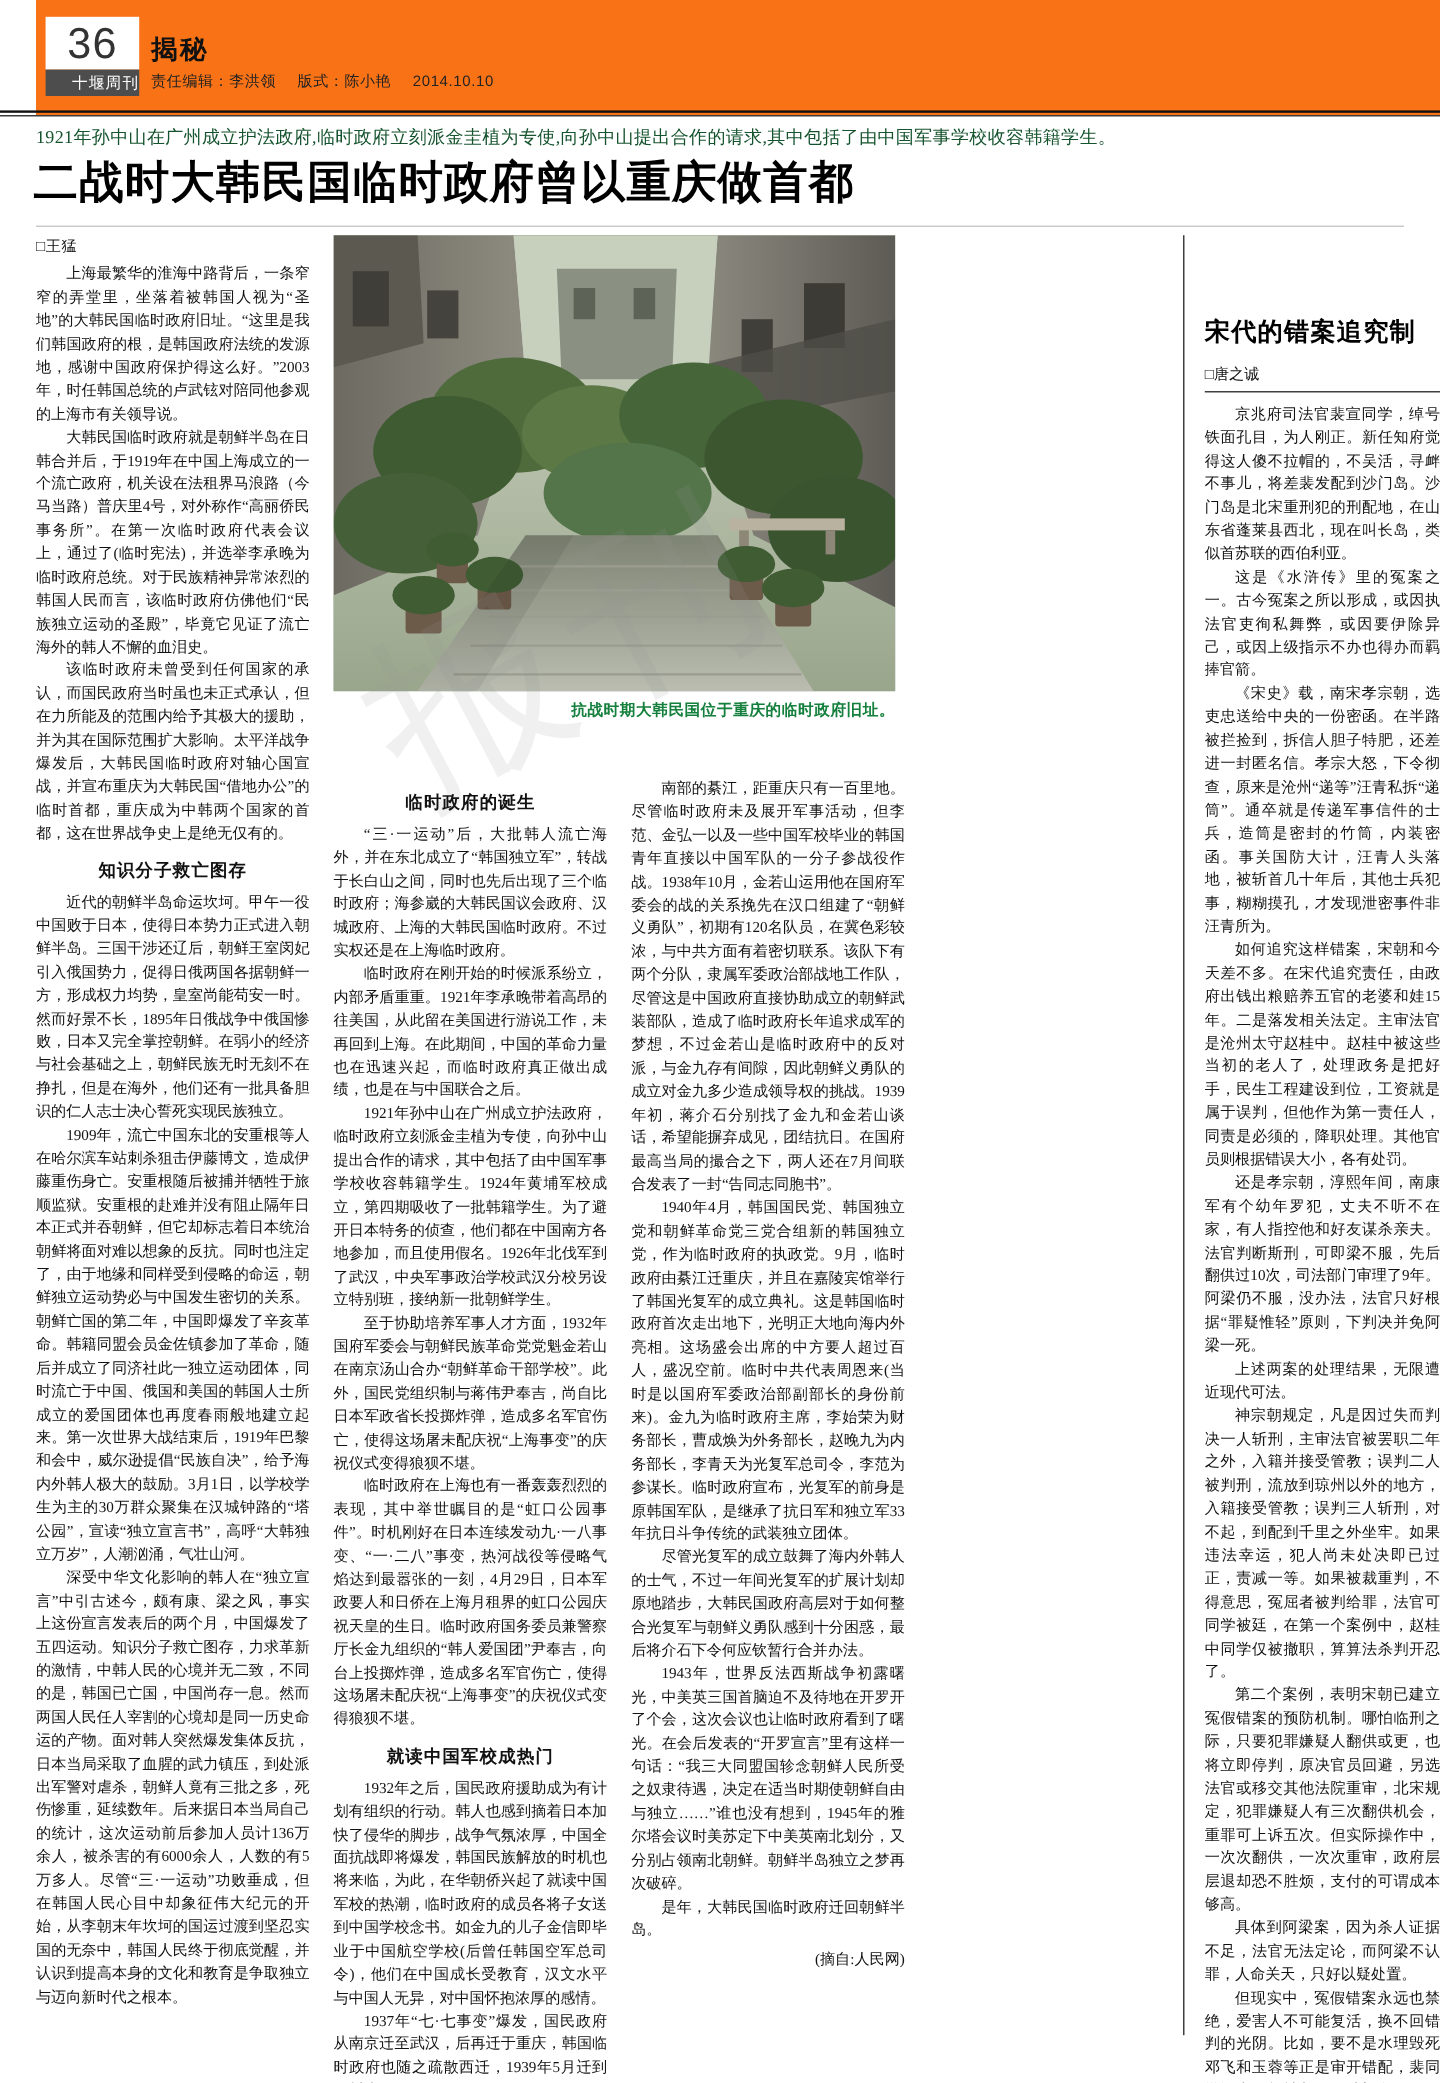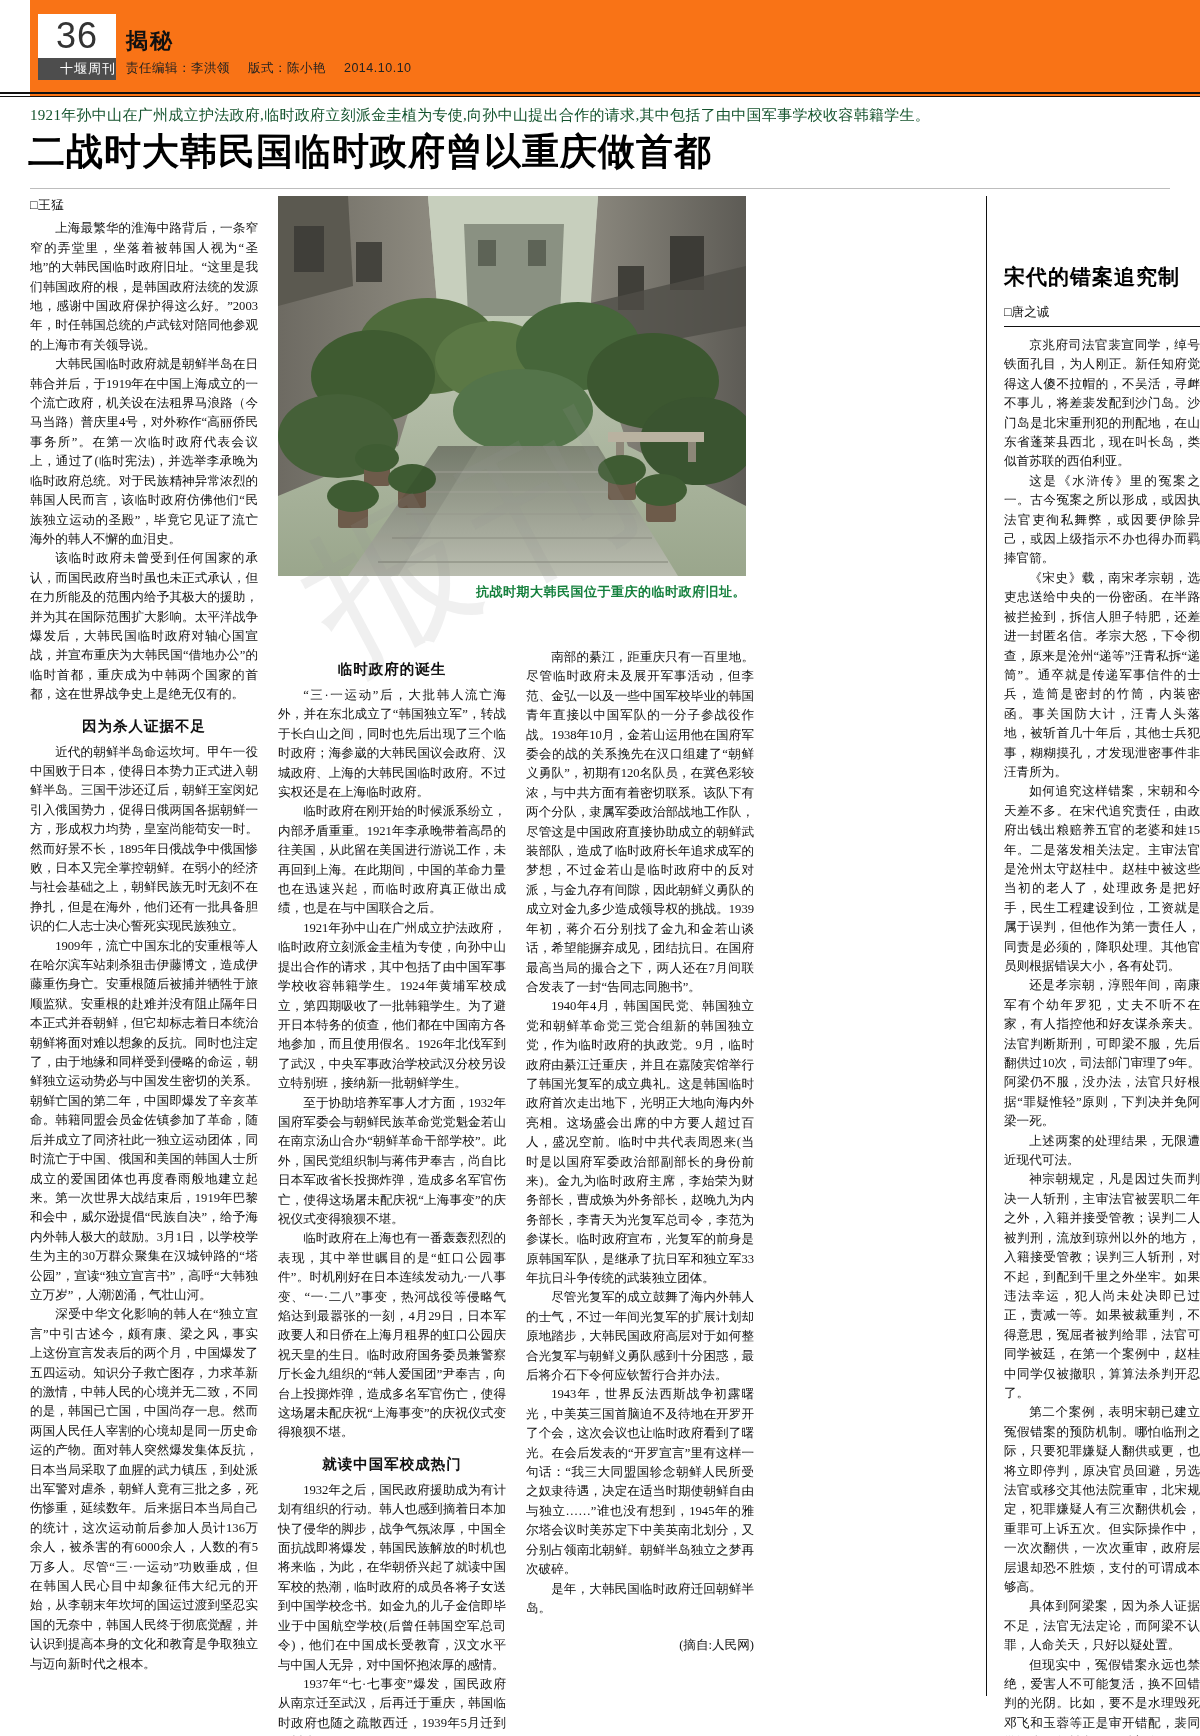--- a/index.html
+++ b/index.html
@@ -145,21 +145,21 @@
   .right-rule{
     position:absolute;left:1004px;top:326px;width:196px;height:1px;background:#111;
   }
   .right-body{
     position:absolute;left:1004px;top:336px;width:196px;
     font-size:12.6px;line-height:19.4px;text-align:justify;
   }
   .source{
     text-align:right;
     font-size:12.6px;
-    margin-top:18px;
+    margin-top:6px;
   }
   .watermark{
     position:absolute;left:300px;top:430px;
     font-family:"Liberation Sans", sans-serif;
     font-size:160px;color:rgba(150,150,150,0.14);
     transform:rotate(-28deg);
     letter-spacing:18px;
     pointer-events:none;
     white-space:nowrap;
   }
@@ -275,21 +275,21 @@
 
   <div class="watermark">报刊</div>
 
   <div class="cols">
 
     <div class="col c1">
       <div class="byline">□王猛</div>
       <p class="para">上海最繁华的淮海中路背后，一条窄窄的弄堂里，坐落着被韩国人视为“圣地”的大韩民国临时政府旧址。“这里是我们韩国政府的根，是韩国政府法统的发源地，感谢中国政府保护得这么好。”2003年，时任韩国总统的卢武铉对陪同他参观的上海市有关领导说。</p>
       <p class="para">大韩民国临时政府就是朝鲜半岛在日韩合并后，于1919年在中国上海成立的一个流亡政府，机关设在法租界马浪路（今马当路）普庆里4号，对外称作“高丽侨民事务所”。在第一次临时政府代表会议上，通过了(临时宪法)，并选举李承晚为临时政府总统。对于民族精神异常浓烈的韩国人民而言，该临时政府仿佛他们“民族独立运动的圣殿”，毕竟它见证了流亡海外的韩人不懈的血泪史。</p>
       <p class="para">该临时政府未曾受到任何国家的承认，而国民政府当时虽也未正式承认，但在力所能及的范围内给予其极大的援助，并为其在国际范围扩大影响。太平洋战争爆发后，大韩民国临时政府对轴心国宣战，并宣布重庆为大韩民国“借地办公”的临时首都，重庆成为中韩两个国家的首都，这在世界战争史上是绝无仅有的。</p>
-      <div class="subhead">因为杀人证据不足</div>
+      <div class="subhead">知识分子救亡图存</div>
       <p class="para">近代的朝鲜半岛命运坎坷。甲午一役中国败于日本，使得日本势力正式进入朝鲜半岛。三国干涉还辽后，朝鲜王室闵妃引入俄国势力，促得日俄两国各据朝鲜一方，形成权力均势，皇室尚能苟安一时。然而好景不长，1895年日俄战争中俄国惨败，日本又完全掌控朝鲜。在弱小的经济与社会基础之上，朝鲜民族无时无刻不在挣扎，但是在海外，他们还有一批具备胆识的仁人志士决心誓死实现民族独立。</p>
       <p class="para">1909年，流亡中国东北的安重根等人在哈尔滨车站刺杀狙击伊藤博文，造成伊藤重伤身亡。安重根随后被捕并牺牲于旅顺监狱。安重根的赴难并没有阻止隔年日本正式并吞朝鲜，但它却标志着日本统治朝鲜将面对难以想象的反抗。同时也注定了，由于地缘和同样受到侵略的命运，朝鲜独立运动势必与中国发生密切的关系。朝鲜亡国的第二年，中国即爆发了辛亥革命。韩籍同盟会员金佐镇参加了革命，随后并成立了同济社此一独立运动团体，同时流亡于中国、俄国和美国的韩国人士所成立的爱国团体也再度春雨般地建立起来。第一次世界大战结束后，1919年巴黎和会中，威尔逊提倡“民族自决”，给予海内外韩人极大的鼓励。3月1日，以学校学生为主的30万群众聚集在汉城钟路的“塔公园”，宣读“独立宣言书”，高呼“大韩独立万岁”，人潮汹涌，气壮山河。</p>
       <p class="para">深受中华文化影响的韩人在“独立宣言”中引古述今，颇有康、梁之风，事实上这份宣言发表后的两个月，中国爆发了五四运动。知识分子救亡图存，力求革新的激情，中韩人民的心境并无二致，不同的是，韩国已亡国，中国尚存一息。然而两国人民任人宰割的心境却是同一历史命运的产物。面对韩人突然爆发集体反抗，日本当局采取了血腥的武力镇压，到处派出军警对虐杀，朝鲜人竟有三批之多，死伤惨重，延续数年。后来据日本当局自己的统计，这次运动前后参加人员计136万余人，被杀害的有6000余人，人数的有5万多人。尽管“三·一运动”功败垂成，但在韩国人民心目中却象征伟大纪元的开始，从李朝末年坎坷的国运过渡到坚忍实国的无奈中，韩国人民终于彻底觉醒，并认识到提高本身的文化和教育是争取独立与迈向新时代之根本。</p>
     </div>
 
     <div class="col c2" style="top:452px;">
       <div class="subhead">临时政府的诞生</div>
       <p class="para">“三·一运动”后，大批韩人流亡海外，并在东北成立了“韩国独立军”，转战于长白山之间，同时也先后出现了三个临时政府；海参崴的大韩民国议会政府、汉城政府、上海的大韩民国临时政府。不过实权还是在上海临时政府。</p>
       <p class="para">临时政府在刚开始的时候派系纷立，内部矛盾重重。1921年李承晚带着高昂的往美国，从此留在美国进行游说工作，未再回到上海。在此期间，中国的革命力量也在迅速兴起，而临时政府真正做出成绩，也是在与中国联合之后。</p>
       <p class="para">1921年孙中山在广州成立护法政府，临时政府立刻派金圭植为专使，向孙中山提出合作的请求，其中包括了由中国军事学校收容韩籍学生。1924年黄埔军校成立，第四期吸收了一批韩籍学生。为了避开日本特务的侦查，他们都在中国南方各地参加，而且使用假名。1926年北伐军到了武汉，中央军事政治学校武汉分校另设立特别班，接纳新一批朝鲜学生。</p>

